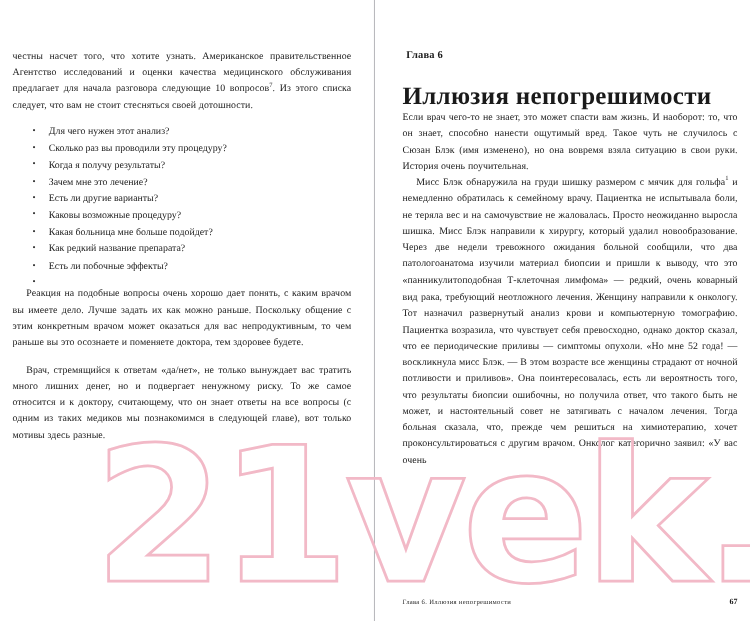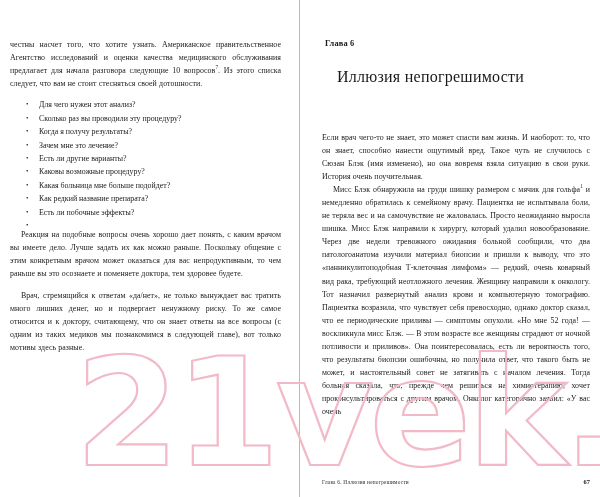--- a/index.html
+++ b/index.html
@@ -96,29 +96,28 @@
 
   
   .chapter-num {
     font-size: 8.4px;
     font-weight: bold;
     letter-spacing: 0.15px;
     margin: 0 0 0 3px;
     line-height: 12px;
   }
   .chapter-title {
-    font-size: 16px;
-    font-weight: normal;
+    font-size: 20px;
+    font-weight: bold;
     letter-spacing: 0.25px;
-    margin: 17px 0 0 15px;
+    margin: 17px 0 0 0;
     line-height: 20px;
   }
 
   .chapter-body {
-    margin-top: 44px;
   }
 
   
   .footer {
     position: absolute;
     left: 22px;
     right: 10px;
     bottom: 12px;
     display: flex;
     align-items: baseline;

